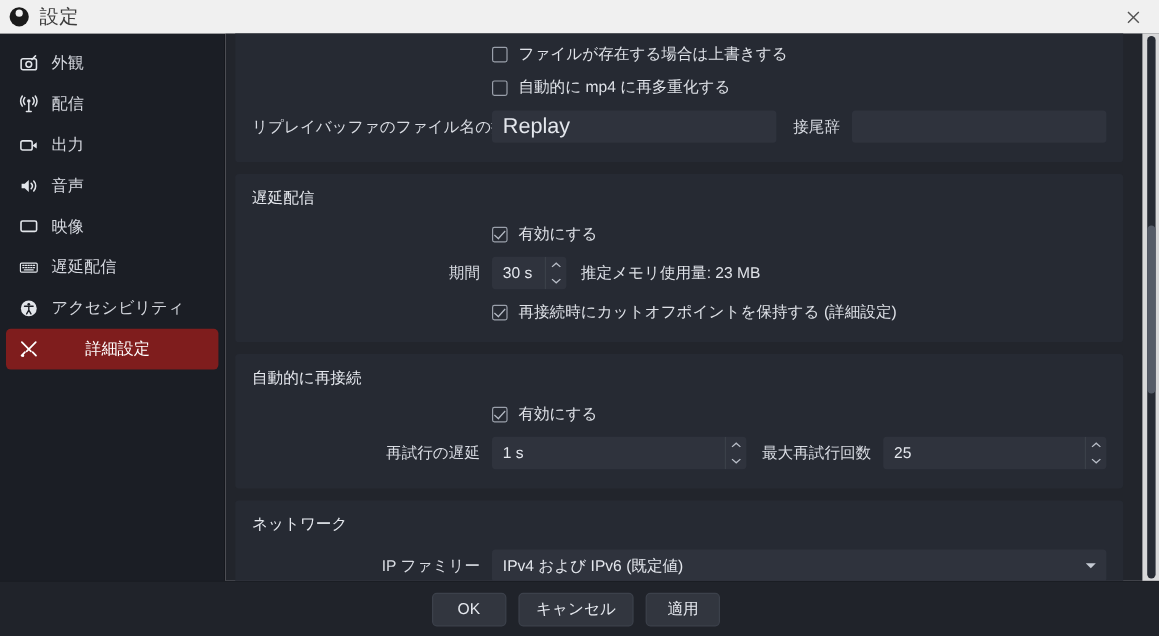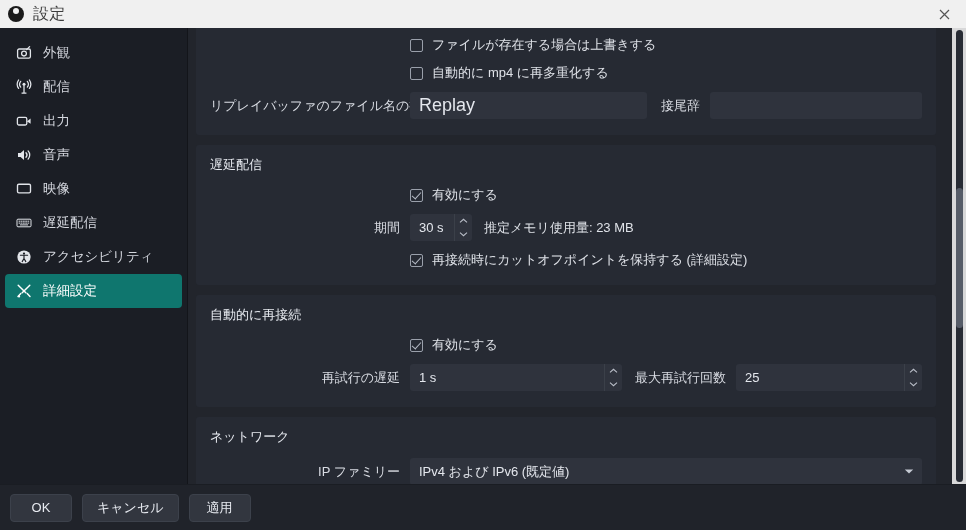--- a/index.html
+++ b/index.html
@@ -56,21 +56,21 @@
     padding: 8px 5px 0 5px;
     border-right: 1px solid #13151a;
   }
   .side-item {
     display: flex; align-items: center;
     height: 34px; border-radius: 4px;
     padding-left: 9px; margin-bottom: 0px;
     color: #d4d7de; font-size: 13.5px;
     cursor: default;
   }
-  .side-item.active { background: #0f766e; color: #ffffff; }
+  .side-item.active { background: #7f1d1d; color: #ffffff; gap: 28px; }
   .side-ico {
     width: 20px; height: 20px; flex: 0 0 20px;
     margin-right: 9px;
     display: flex; align-items: center; justify-content: center;
     color: #e2e5ea;
   }
   .side-item.active .side-ico { color: #ffffff; }
   .side-ico svg { display: block; }
 
   
@@ -194,21 +194,21 @@
   .sb-thumb {
     position: absolute; left: 4px; right: 3px;
     top: 160px; height: 140px;
     background: #565c68; border-radius: 4px;
   }
 
   
   .footer {
     height: 46px; flex: 0 0 46px;
     background: #20232a;
-    display: flex; align-items: center; justify-content: flex-start;
+    display: flex; align-items: center; justify-content: center;
     padding-right: 16px;
     border-top: 1px solid #1a1d23;
   }
   .btn {
     background: #32363f;
     border: 1px solid #3c414b;
     border-radius: 4px;
     color: #e7eaf0; font-size: 13px;
     height: 28px; min-width: 62px;
     padding: 0 14px;

